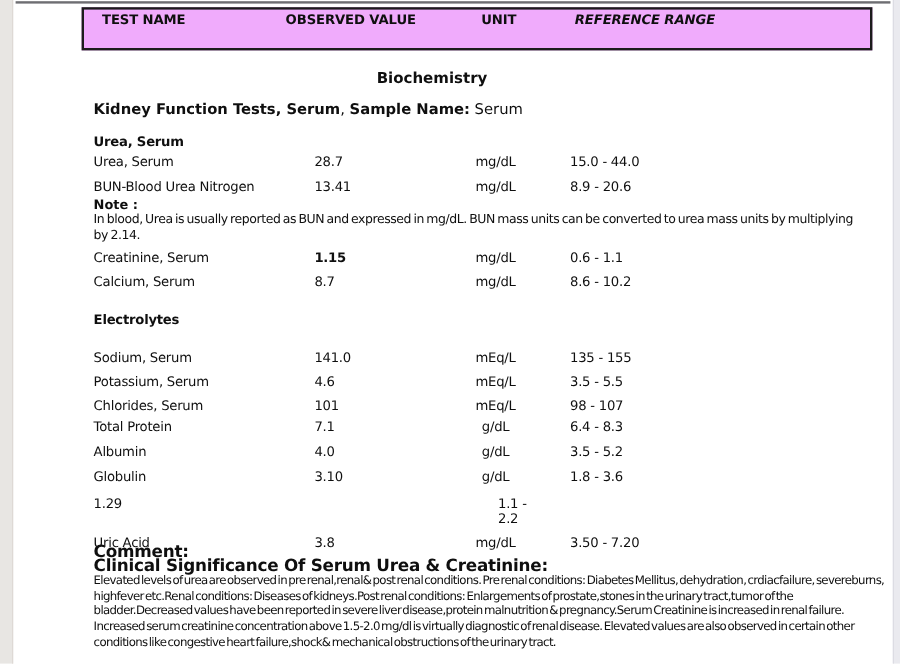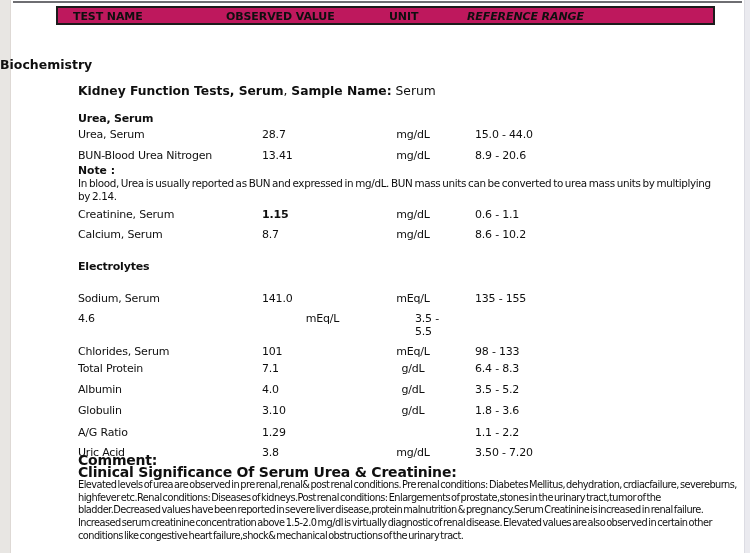--- a/index.html
+++ b/index.html
@@ -13,31 +13,31 @@
   }
   
   .edge-left  { position:absolute; left:0; top:0; bottom:0; width:11px;
                 background:#e8e6e3; border-right:1px solid #ded9d5; }
   .edge-right { position:absolute; right:0; top:0; bottom:0; width:6px;
                 background:#eaeaef; border-left:1px solid #dcdce3; }
   .top-divider{ position:absolute; top:1px; left:13px; right:8px; height:2px;
                 background:#6e6e72; }
 
   
-  .hdr-table { position:absolute; left:56px; top:6px; width:659px; height:19px;
-               border:2px solid #1c1c1c; background:#be185d; }
+  .hdr-table { position:absolute; left:68px; top:6px; width:659px; height:36px;
+               border:2px solid #1c1c1c; background:#f0abfc; }
   .hdr-label { position:absolute; top:0; line-height:17px; font-weight:bold;
                font-size:11px; letter-spacing:-0.1px; white-space:nowrap; }
   .hl-test   { left:15px; }
   .hl-value  { left:168px; }
   .hl-unit   { left:331px; }
   .hl-range  { left:409px;font-style:italic; }
 
   
-  .title { position:absolute; top:57px; left:0; right:30px; 
+  .title { position:absolute; top:57px; left:0; right:30px; text-align:center;
            font-size:12.5px; font-weight:bold; }
   .subtitle { position:absolute; top:84px; left:78px; font-size:12.3px;
               white-space:nowrap; }
   .subtitle .b { font-weight:bold;text-align:right; }
 
   
   .rows { position:absolute; left:78px; top:106px; width:648px;
           display:flex; flex-direction:column; }
   .row { font-size:11px; line-height:13px; letter-spacing:-0.2px; }
   .row.section { font-weight:bold; }
@@ -120,30 +120,31 @@
   <div class="row section mt5">Electrolytes</div>
 
   <div class="row test mt5">
     <span class="name">Sodium, Serum</span>
     <span class="value">141.0</span>
     <span class="unit">mEq/L</span>
     <span class="range">135 - 155</span>
   </div>
 
   <div class="row test mt7">
+    <span class="name">Potassium, Serum</span>
     <span class="value">4.6</span>
     <span class="unit">mEq/L</span>
     <span class="range">3.5 - 5.5</span>
   </div>
 
   <div class="row test mt7">
     <span class="name">Chlorides, Serum</span>
     <span class="value">101</span>
     <span class="unit">mEq/L</span>
-    <span class="range">98 - 133</span>
+    <span class="range">98 - 107</span>
   </div>
 
 
   <div class="row test mt4">
     <span class="name">Total Protein</span>
     <span class="value">7.1</span>
     <span class="unit">g/dL</span>
     <span class="range">6.4 - 8.3</span>
   </div>
 
@@ -155,21 +156,20 @@
   </div>
 
   <div class="row test mt8">
     <span class="name">Globulin</span>
     <span class="value">3.10</span>
     <span class="unit">g/dL</span>
     <span class="range">1.8 - 3.6</span>
   </div>
 
   <div class="row test mt9">
-    <span class="name">A/G Ratio</span>
     <span class="value">1.29</span>
     <span class="unit"></span>
     <span class="range">1.1 - 2.2</span>
   </div>
 
   <div class="row test mt7">
     <span class="name">Uric Acid</span>
     <span class="value">3.8</span>
     <span class="unit">mg/dL</span>
     <span class="range">3.50 - 7.20</span>

